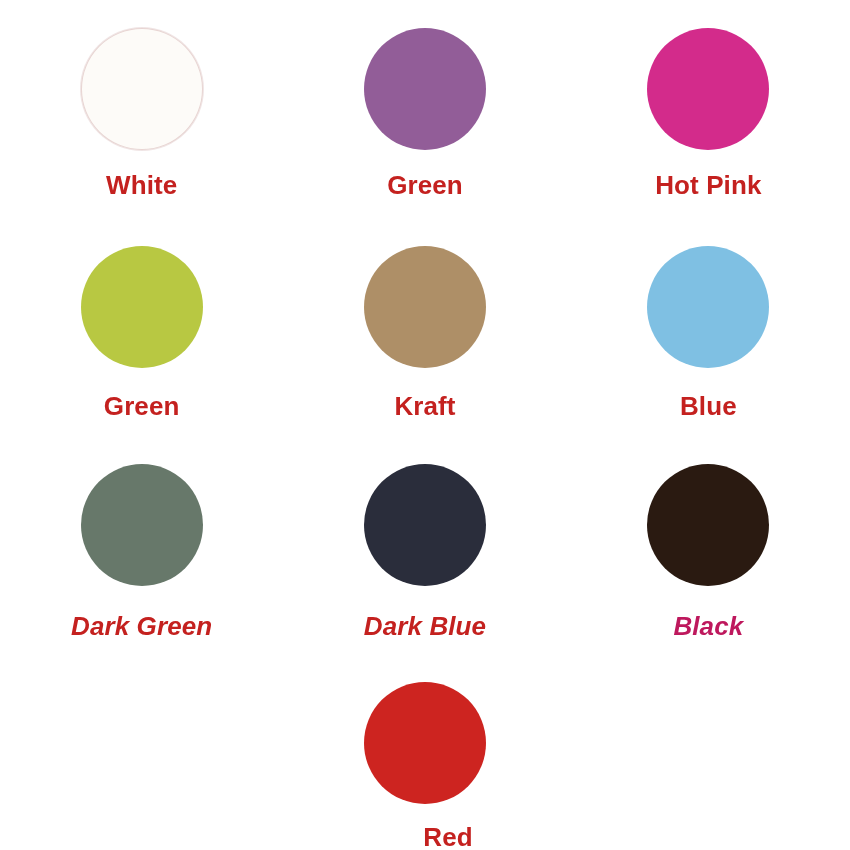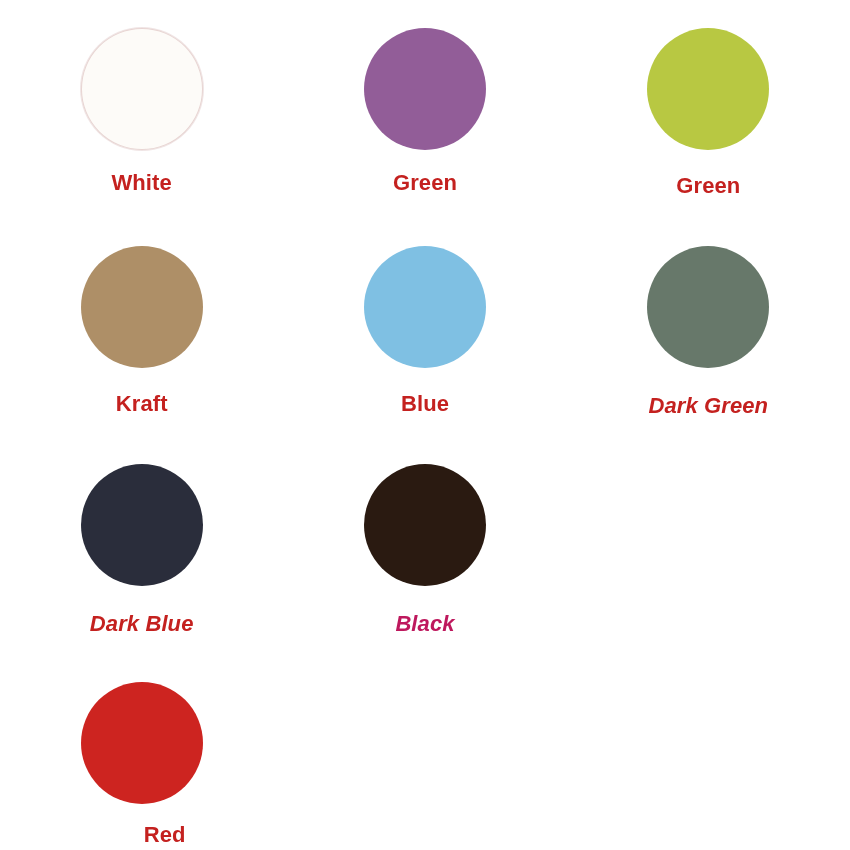--- a/index.html
+++ b/index.html
@@ -51,21 +51,21 @@
   }
 
   
   .swatch-dot.has-outline {
     box-shadow: 0 0 0 1px rgba(196, 150, 150, 0.38) inset,
                 0 0 0 1px rgba(205, 170, 170, 0.30);
   }
 
   .swatch-label {
     margin-top: 20px;
-    font-size: 22px;
+    font-size: 26px;
     font-weight: bold;
     letter-spacing: 0.1px;
     line-height: 1;
     text-align: center;
     white-space: nowrap;
     color: #c4211f;
   }
 
   
   .row-1 .swatch-label { margin-top: 22px; }
@@ -82,20 +82,24 @@
     <div class="swatch-cell row-1">
       <span class="swatch-dot has-outline" style="background-color: rgb(253, 251, 248);"></span>
       <span class="swatch-label" style="color: rgb(196, 33, 31);">White</span>
     </div>
 
     <div class="swatch-cell row-1">
       <span class="swatch-dot" style="background-color: rgb(146, 93, 152);"></span>
       <span class="swatch-label" style="color: rgb(196, 33, 31);">Green</span>
     </div>
 
+    <div class="swatch-cell row-1">
+      <span class="swatch-dot" style="background-color: rgb(211, 43, 139);"></span>
+      <span class="swatch-label" style="color: rgb(196, 33, 31);">Hot Pink</span>
+    </div>
 
     <div class="swatch-cell row-2">
       <span class="swatch-dot" style="background-color: rgb(184, 200, 66);"></span>
       <span class="swatch-label" style="color: rgb(196, 33, 31);">Green</span>
     </div>
 
     <div class="swatch-cell row-2">
       <span class="swatch-dot" style="background-color: rgb(174, 143, 103);"></span>
       <span class="swatch-label" style="color: rgb(196, 33, 31);">Kraft</span>
     </div>

